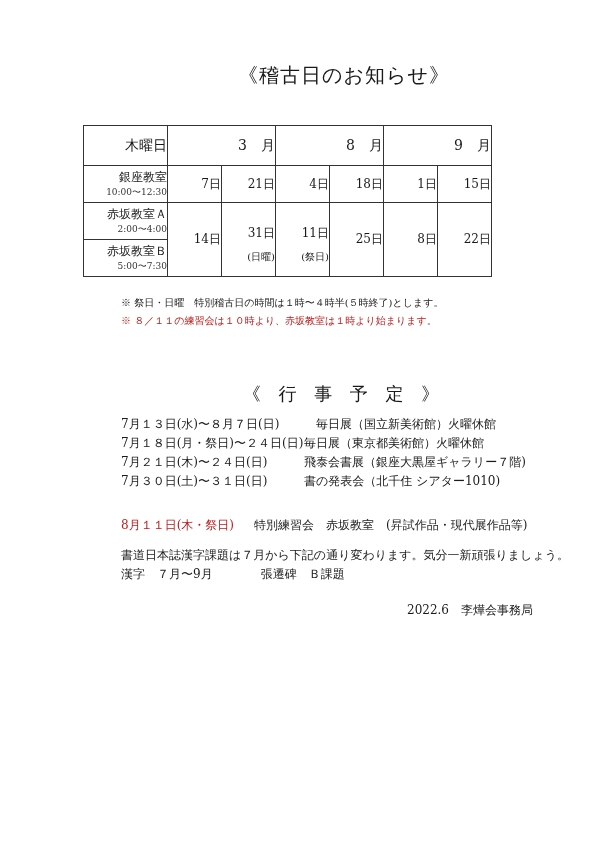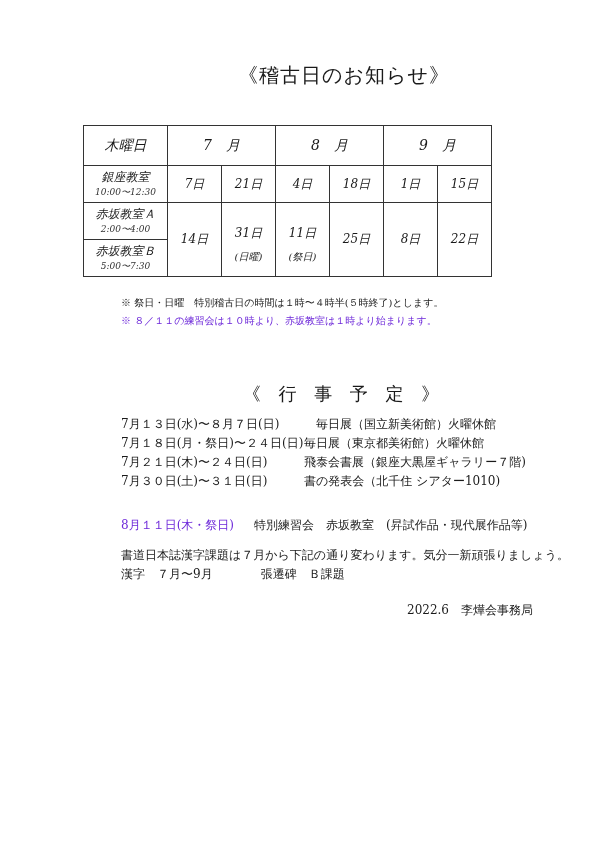--- a/index.html
+++ b/index.html
@@ -7,52 +7,52 @@
     width:600px; height:848px; background:#ffffff; position:relative; overflow:hidden;
     font-family:"DejaVu Serif", "Liberation Serif", serif; color:#1a1a1a;
   }
   .abs { position:absolute; white-space:nowrap;padding-left:44px; }
   #title { left:0; width:600px; top:62px; text-align:center; font-size:20px; letter-spacing:1px; }
   table.sched {
     position:absolute; left:83px; top:125px; border-collapse:collapse;
     font-size:12px;
   }
   table.sched td {
-    border:1.5px solid #333; text-align:center; vertical-align:middle; padding:0;font-style:italic;
+    border:1.5px solid #333; text-align:right; vertical-align:middle; padding:0;
   }
   .hdr { height:40px; font-size:14px; }
   .hdr-first { font-size:14px; }
   .room-name { font-size:12px; display:block; line-height:16px; }
   .room-time { font-size:9px; display:block; line-height:14px; color:#333; }
   .c0 { width:83px; }
   .cx { width:53px; }
   .note { display:block; font-size:10px; margin-top:8px; }
   .cell-31 { padding-top:10px !important; }
   .r1 { height:37px; }
   .r2 { height:37px; }
   .r3 { height:37px; }
   .notes { left:77px; font-size:10px; }
-  .red { color:#6d28d9; }
+  .red { color:#b91c1c; }
   #events-title { left:0; width:600px; top:382px; text-align:center; font-size:18px; letter-spacing:6px; }
   .ev { left:77px; font-size:12px; }
   .ev span { display:inline-block; }
   .ev .date { width:183px; }
   .kadai { left:77px; font-size:12px; }
   #footer { left:363px; top:602px; font-size:12px; }
 </style>
 </head>
 <body>
 
 <div id="title" class="abs">《稽古日のお知らせ》</div>
 
 <table class="sched">
   <tbody>
       <tr class="hdr">
     <td class="c0 hdr-first">木曜日</td>
-    <td colspan="2">7　月</td>
+    <td colspan="2">3　月</td>
     <td colspan="2">8　月</td>
     <td colspan="2">9　月</td>
   </tr>
   <tr class="r1">
     <td class="c0">
       <span class="room-name">銀座教室</span>
       <span class="room-time">10:00〜12:30</span>
     </td>
     <td class="cx">7日</td>
     <td class="cx">21日</td>

